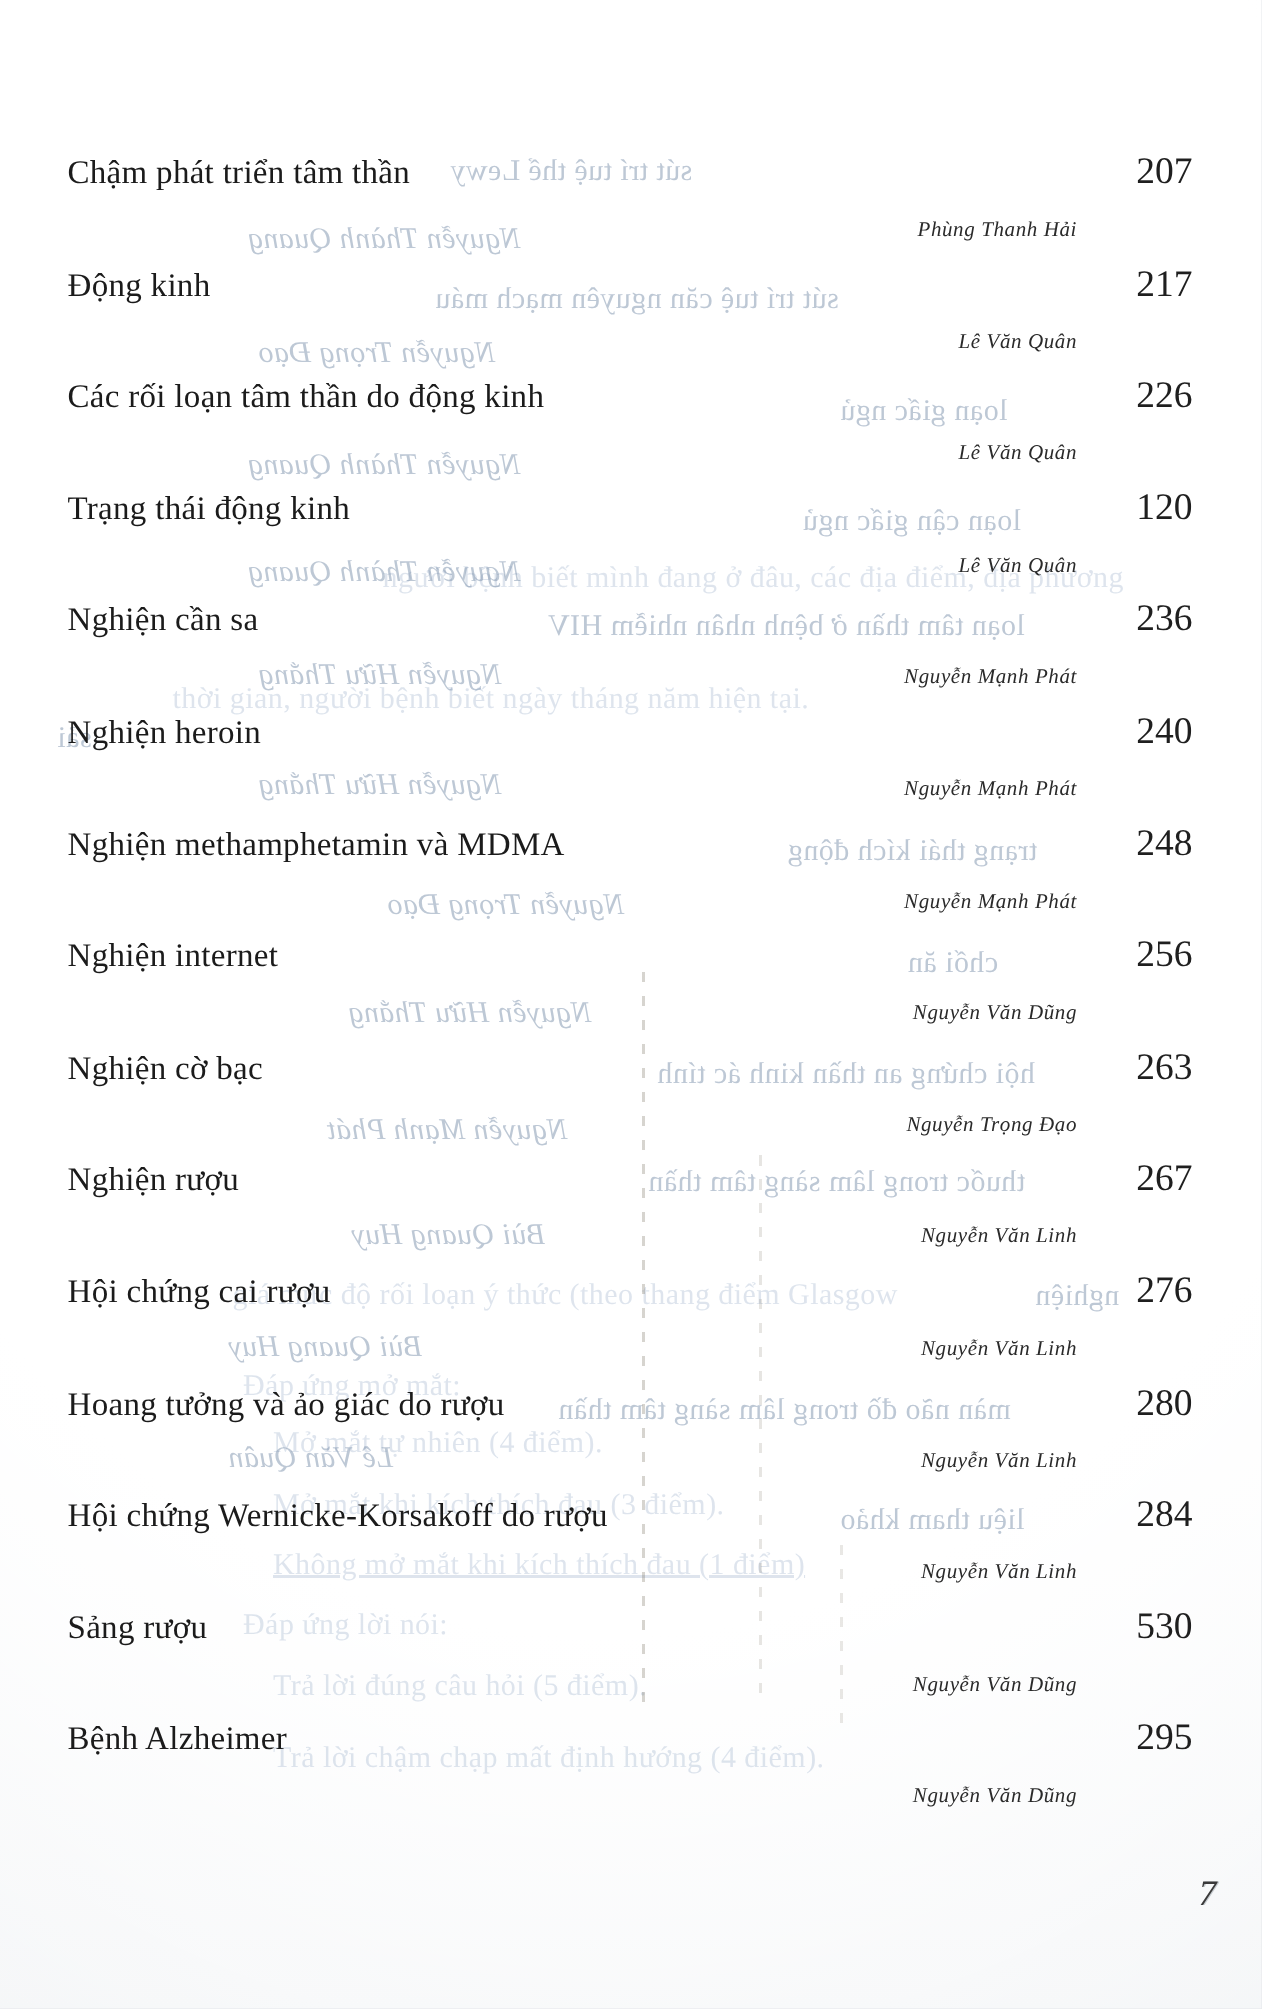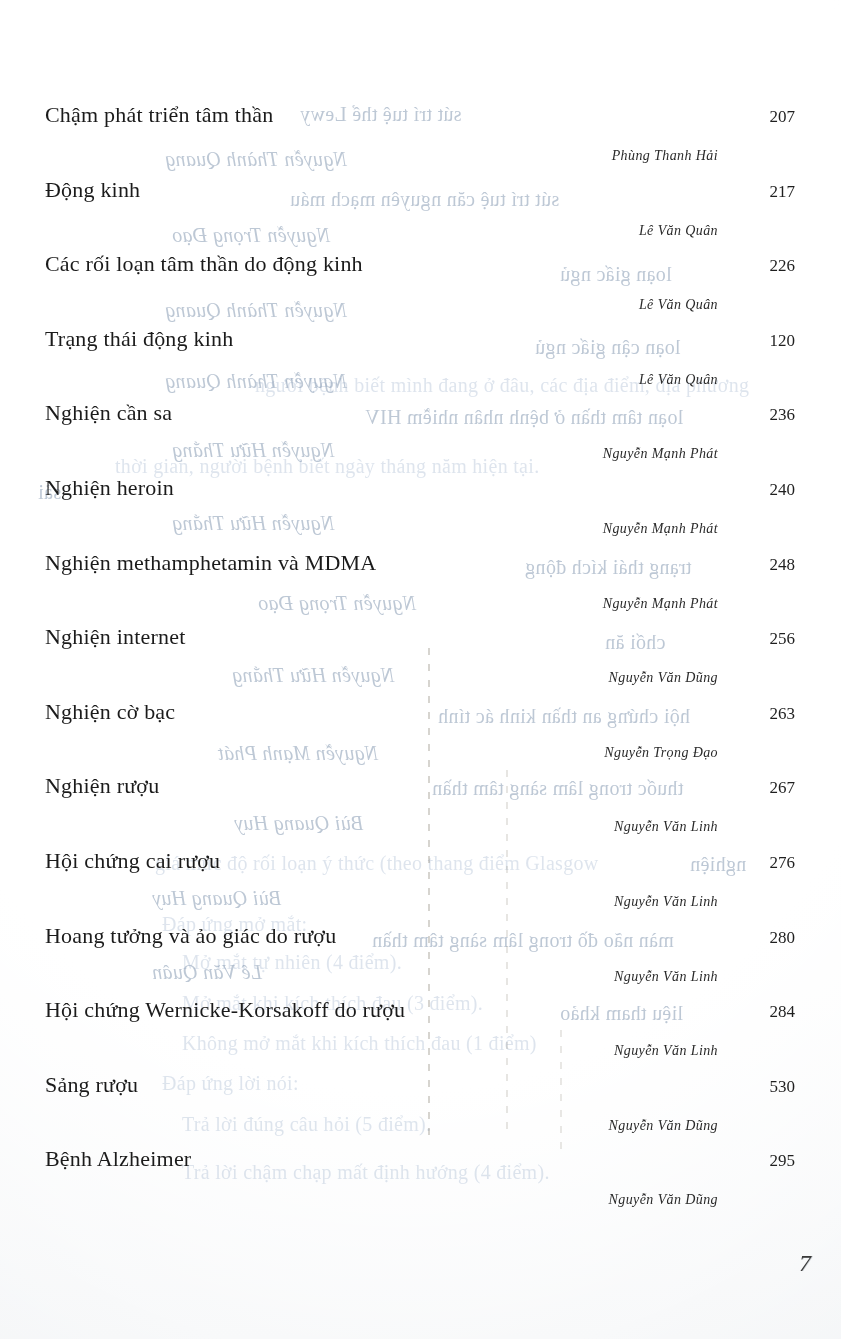--- a/index.html
+++ b/index.html
@@ -49,21 +49,21 @@
   }
   .entry{height:74.6px;box-sizing:border-box;}
   .entry-line{
     display:flex;justify-content:space-between;align-items:baseline;
     line-height:30px;
   }
   .entry-title{
     font-size:22px;color:#1b1b1b;letter-spacing:.2px;
   }
   .entry-page{
-    font-size:17px;color:#1f1f1f;
+    font-size:25px;color:#1f1f1f;
   }
   .entry-author-line{
     text-align:right;
     padding-right:77px;
     margin-top:11px;
     line-height:24px;
   }
   .entry-author{
     font-style:italic;
     font-size:14px;color:#2a2a2a;letter-spacing:.4px;
@@ -106,21 +106,21 @@
       <span class="ghost mirrored gi" style="top: 812px; left: 234px;">Bùi Quang Huy</span>
       <span class="ghost soft" style="top: 852px; left: 155px;">giá mức độ rối loạn ý thức (theo thang điểm Glasgow</span>
       <span class="ghost mirrored" style="top: 853px; left: 690px;">nghiện</span>
       <span class="ghost mirrored gi" style="top: 887px; left: 152px;">Bùi Quang Huy</span>
       <span class="ghost soft" style="top: 913px; left: 162px;">Đáp ứng mở mắt:</span>
       <span class="ghost mirrored" style="top: 929px; left: 372px;">màn não đồ trong lâm sàng tâm thần</span>
       <span class="ghost soft" style="top: 951px; left: 182px;">Mở mắt tự nhiên (4 điểm).</span>
       <span class="ghost mirrored gi" style="top: 961px; left: 152px;">Lê Văn Quân</span>
       <span class="ghost soft" style="top: 992px; left: 182px;">Mở mắt khi kích thích đau (3 điểm).</span>
       <span class="ghost mirrored" style="top: 1002px; left: 560px;">liệu tham khảo</span>
-      <span class="ghost soft" style="top: 1032px; left: 182px;">Không mở mắt khi kích thích đau (1 điểm)</span>
+      <span class="ghost soft" style="top: 1032px; left: 182px; text-decoration: underline;">Không mở mắt khi kích thích đau (1 điểm)</span>
       <span class="ghost soft" style="top: 1072px; left: 162px;">Đáp ứng lời nói:</span>
       <span class="ghost soft" style="top: 1113px; left: 182px;">Trả lời đúng câu hỏi (5 điểm).</span>
       <span class="ghost soft" style="top: 1161px; left: 182px; text-align: center;">Trả lời chậm chạp mất định hướng (4 điểm).</span>
     </div>
 
   <div class="crease crease-1"></div>
   <div class="crease crease-2"></div>
   <div class="crease crease-3"></div>
 
   <main class="toc" id="toc-list">

